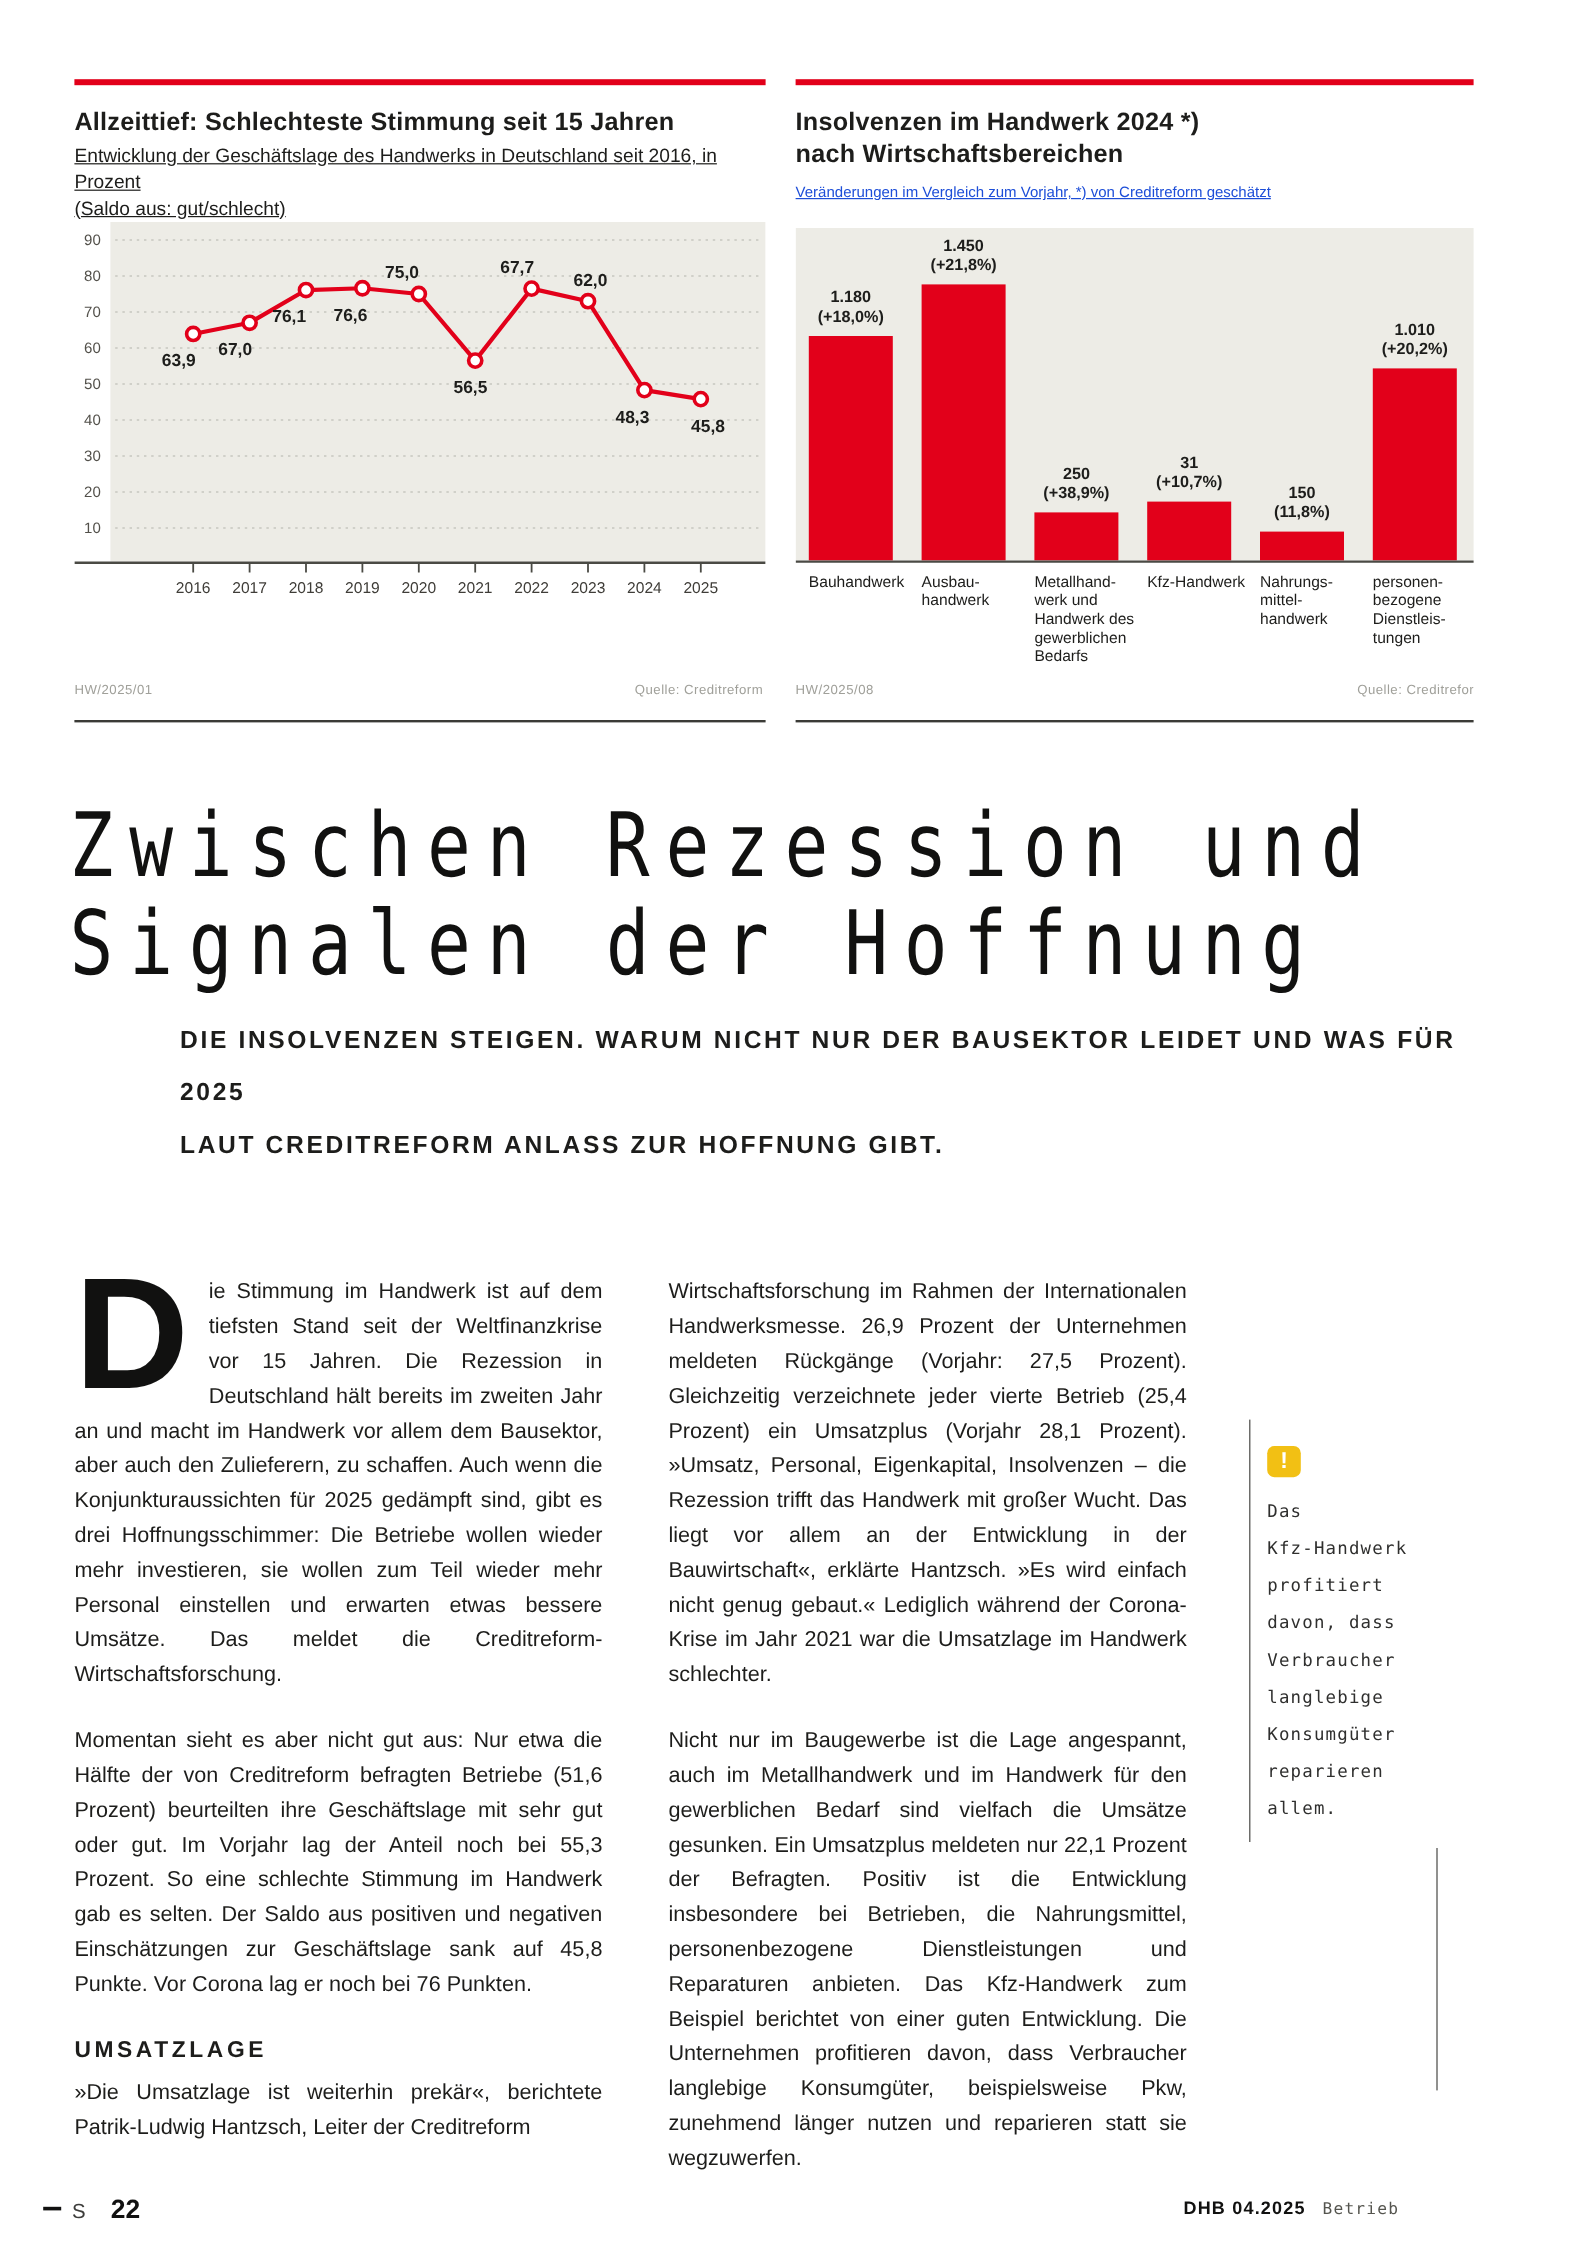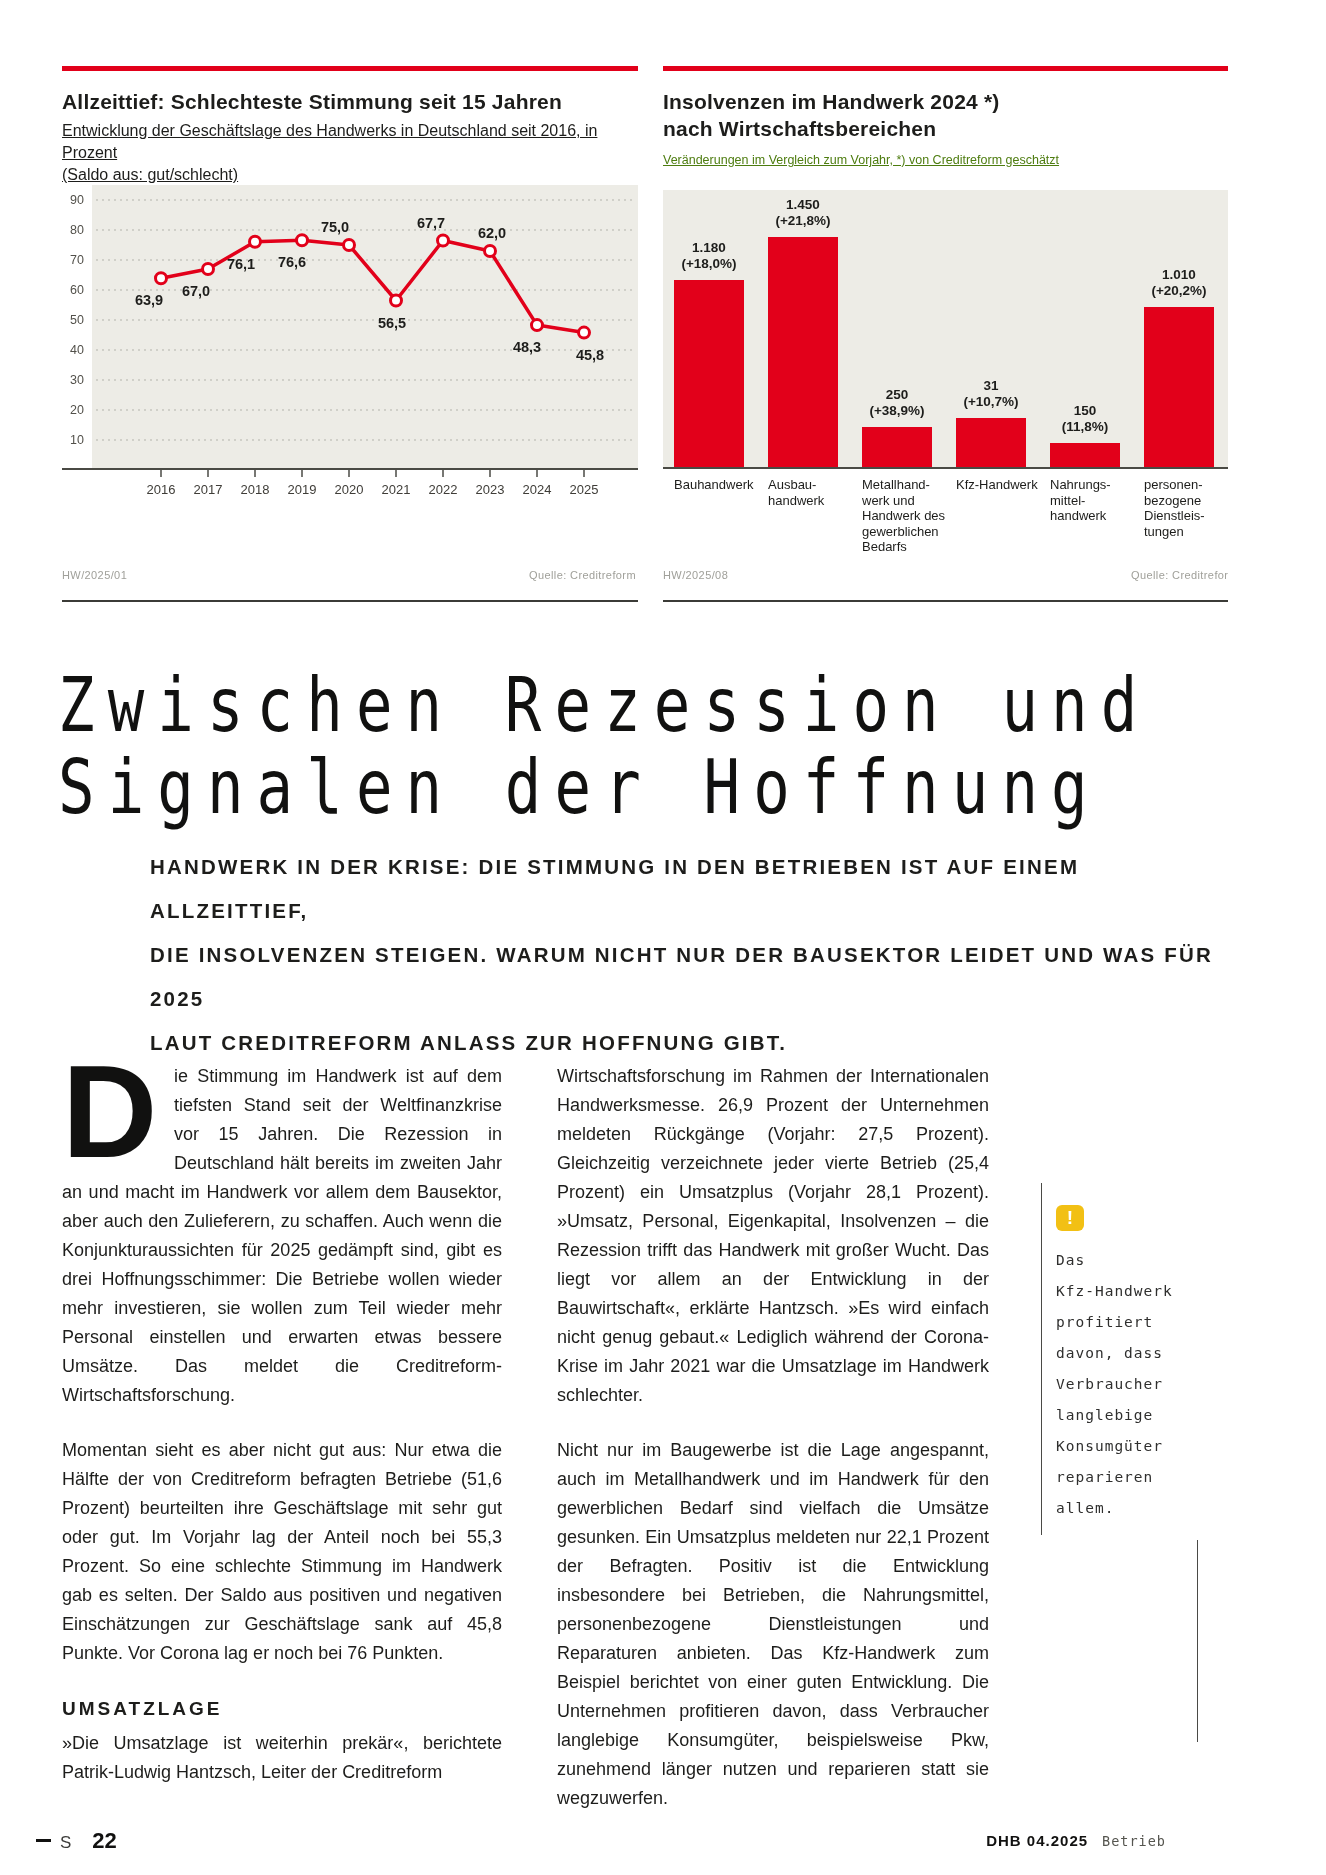--- a/index.html
+++ b/index.html
@@ -5,21 +5,21 @@
   html,body{margin:0;padding:0;background:#ffffff;}
   .page{
     position:relative;width:1228px;height:1875px;background:#ffffff;
     font-family:"Liberation Sans",sans-serif;color:#1d1d1b;overflow:hidden;
   }
   
   .chart-box{position:absolute;top:66px;height:536px;}
   .chart-box .rule-red{position:absolute;top:0;left:0;right:0;height:5px;background:#e2001a;}
   .chart-title{position:absolute;top:22px;left:0;font-size:21px;font-weight:bold;line-height:27px;letter-spacing:.2px;color:#1d1d1b;}
   .chart-sub{position:absolute;left:0;font-size:16px;line-height:22px;color:#1d1d1b;text-decoration:underline;}
-  .chart-sub.small{font-size:12.5px;line-height:16px;color:#4d7c0f;}
+  .chart-sub.small{font-size:12.5px;line-height:16px;color:#1d4ed8;}
   .chart-plot{position:absolute;left:0;}
   .chart-foot{position:absolute;left:0;right:0;bottom:0;height:33px;border-bottom:2px solid #3b3b37;
     font-size:11px;color:#a0a09a;letter-spacing:.4px;}
   .chart-foot .code{position:absolute;left:0;top:2px;}
   .chart-foot .source{position:absolute;right:2px;top:2px;}
   svg text{font-family:"Liberation Sans",sans-serif;}
   
   .headline{position:absolute;left:58px;top:662px;width:1260px;}
   .headline .hl-line{height:82px;white-space:nowrap;}
   .headline .hl-line span{
@@ -197,21 +197,20 @@
       <span class="source">Quelle: Creditreform</span>
     </div>
   </figure>
 
   <header class="headline">
     <div class="hl-line"><span>Zwischen Rezession und</span></div>
     <div class="hl-line"><span>Signalen der Hoffnung</span></div>
   </header>
 
   <div class="standfirst">
-    <div>HANDWERK IN DER KRISE: DIE STIMMUNG IN DEN BETRIEBEN IST AUF EINEM ALLZEITTIEF,</div>
     <div>DIE INSOLVENZEN STEIGEN. WARUM NICHT NUR DER BAUSEKTOR LEIDET UND WAS FÜR 2025</div>
     <div>LAUT CREDITREFORM ANLASS ZUR HOFFNUNG GIBT.</div>
   </div>
 
   <div class="col col-1">
     <p><span class="dropcap">D</span><span>ie Stimmung im Handwerk ist auf dem tiefsten Stand seit der Weltfinanzkrise vor 15 Jahren. Die Rezession in Deutschland hält bereits im zweiten Jahr an und macht im Handwerk vor allem dem Bausektor, aber auch den Zulieferern, zu schaffen. Auch wenn die Konjunkturaussichten für 2025 gedämpft sind, gibt es drei Hoffnungsschimmer: Die Betriebe wollen wieder mehr investieren, sie wollen zum Teil wieder mehr Personal einstellen und erwarten etwas bessere Umsätze. Das meldet die Creditreform-Wirtschaftsforschung.</span></p>
     <p>Momentan sieht es aber nicht gut aus: Nur etwa die Hälfte der von Creditreform befragten Betriebe (51,6 Prozent) beurteilten ihre Geschäftslage mit sehr gut oder gut. Im Vorjahr lag der Anteil noch bei 55,3 Prozent. So eine schlechte Stimmung im Handwerk gab es selten. Der Saldo aus positiven und negativen Einschätzungen zur Geschäftslage sank auf 45,8 Punkte. Vor Corona lag er noch bei 76 Punkten.</p>
     <h3 class="subhead">UMSATZLAGE</h3>
     <p>»Die Umsatzlage ist weiterhin prekär«, berichtete Patrik-Ludwig Hantzsch, Leiter der Creditreform</p>
   </div>

